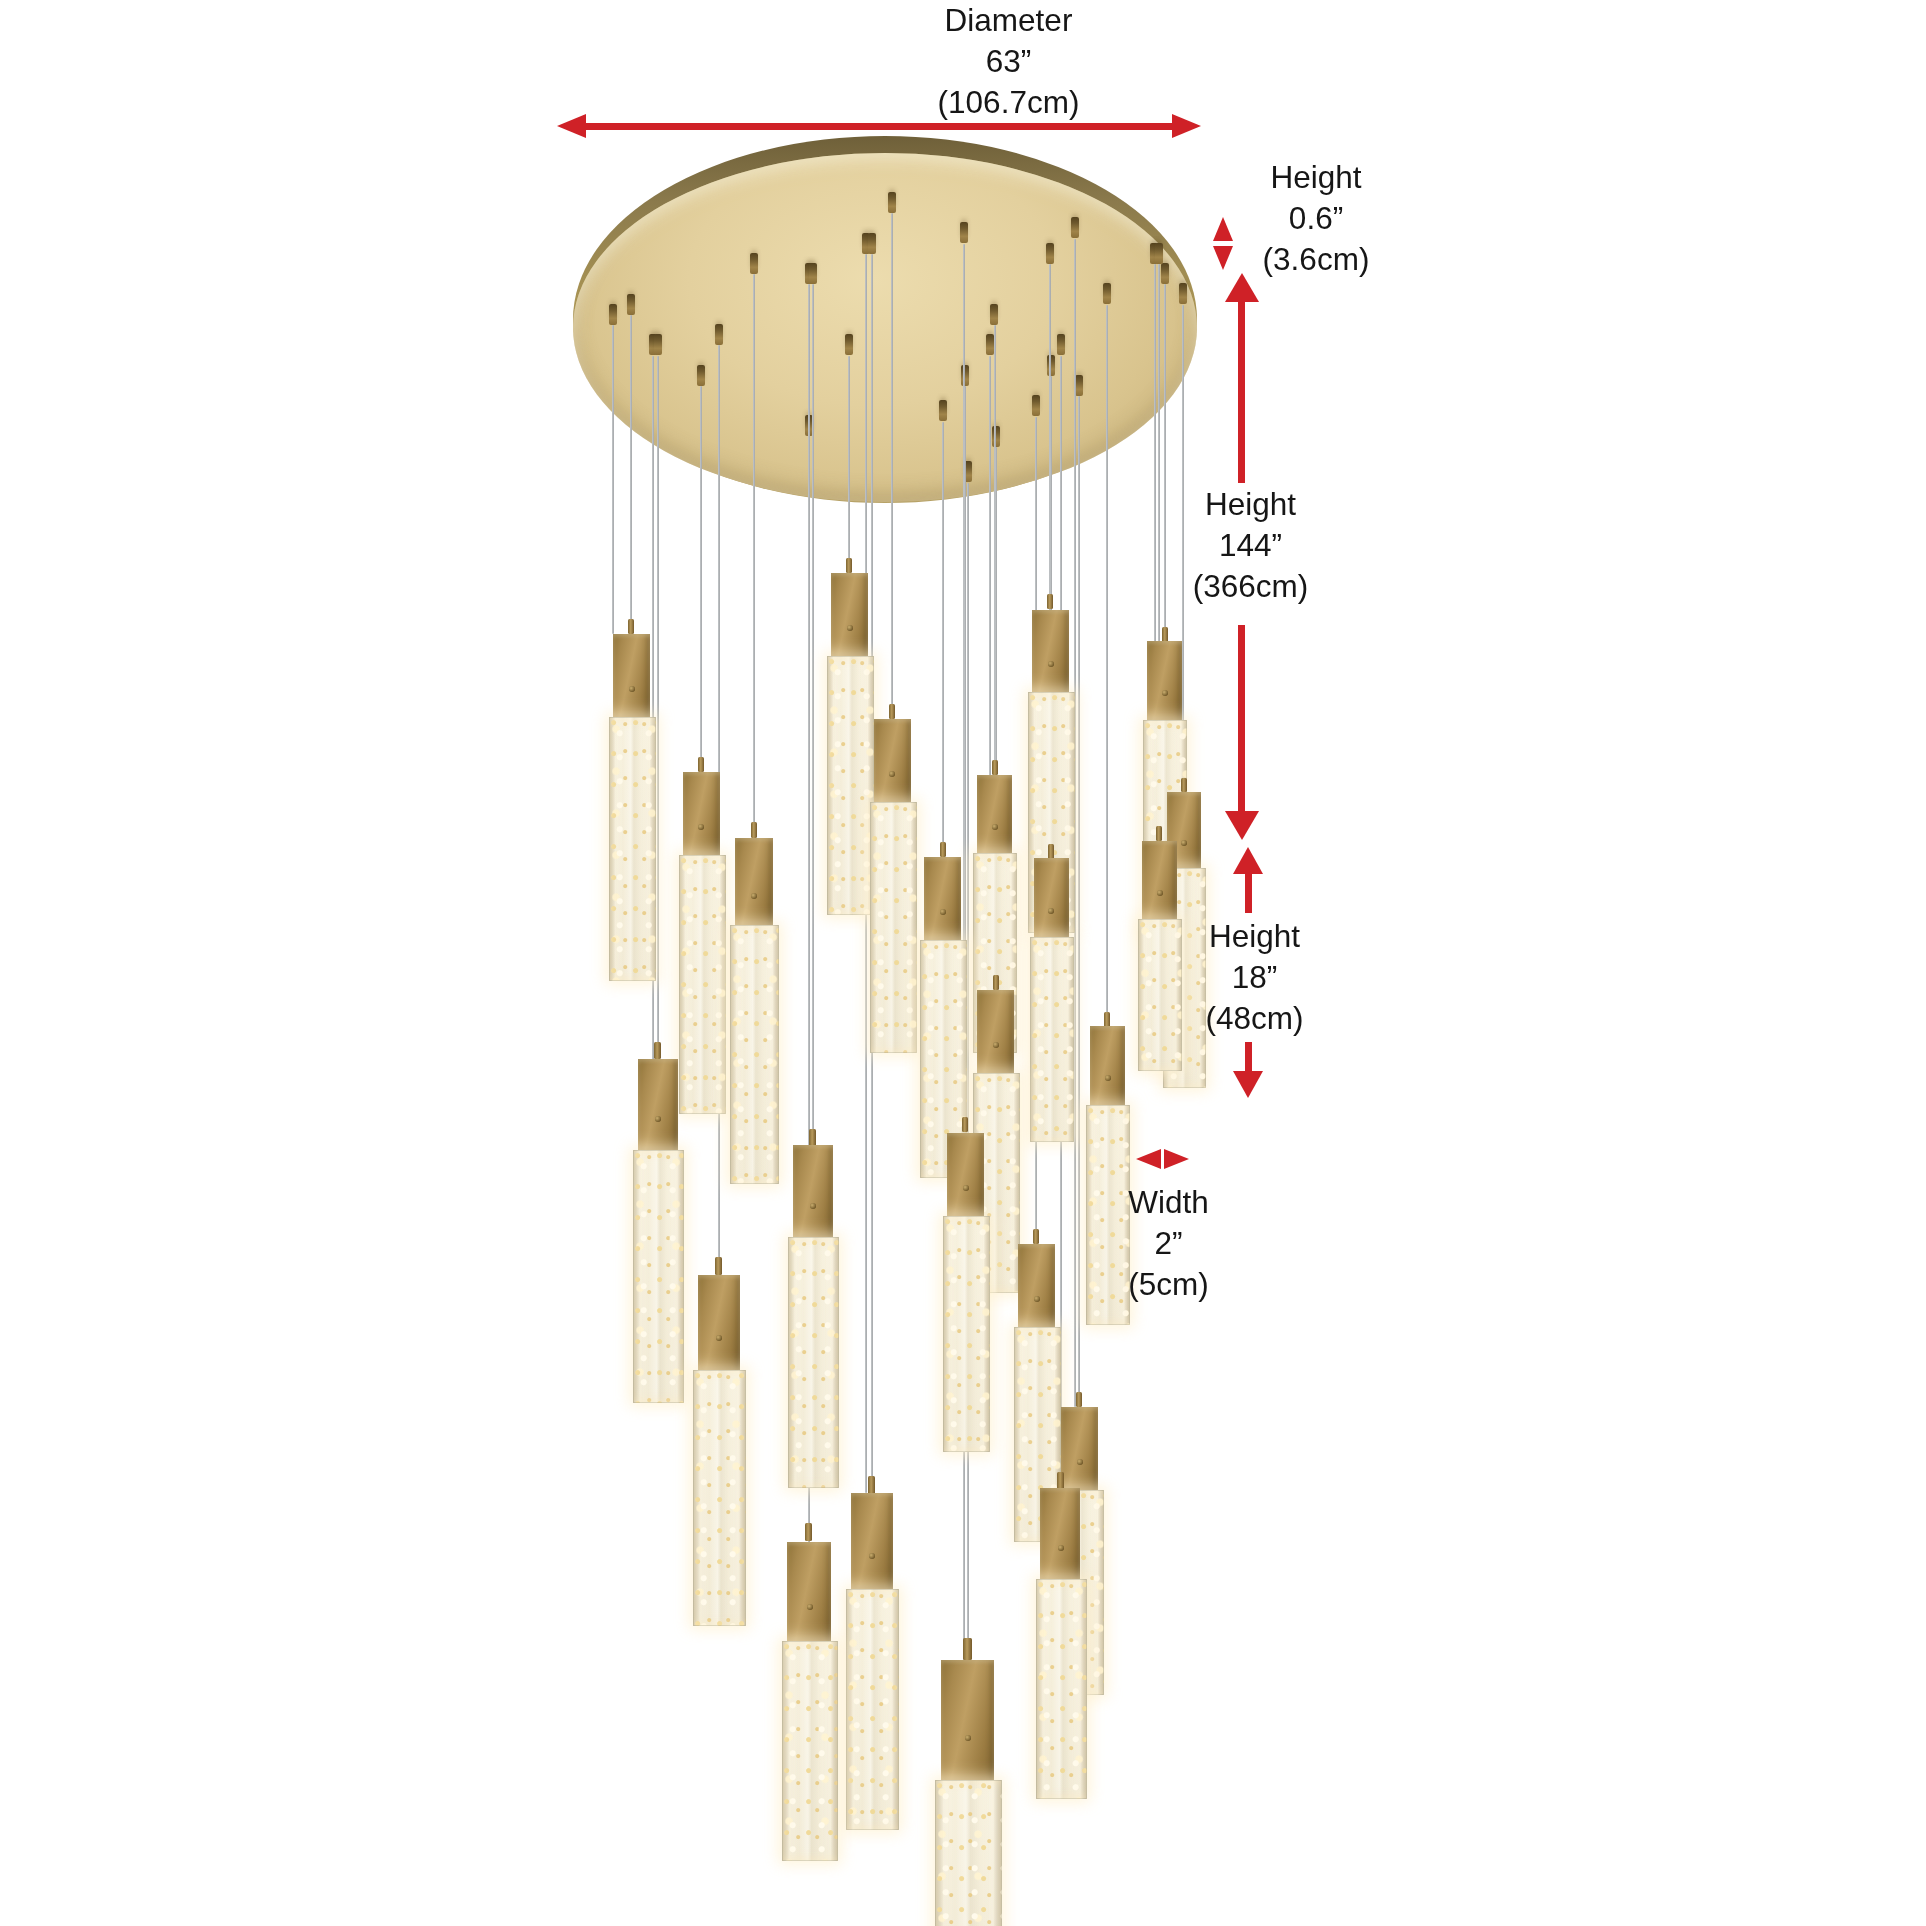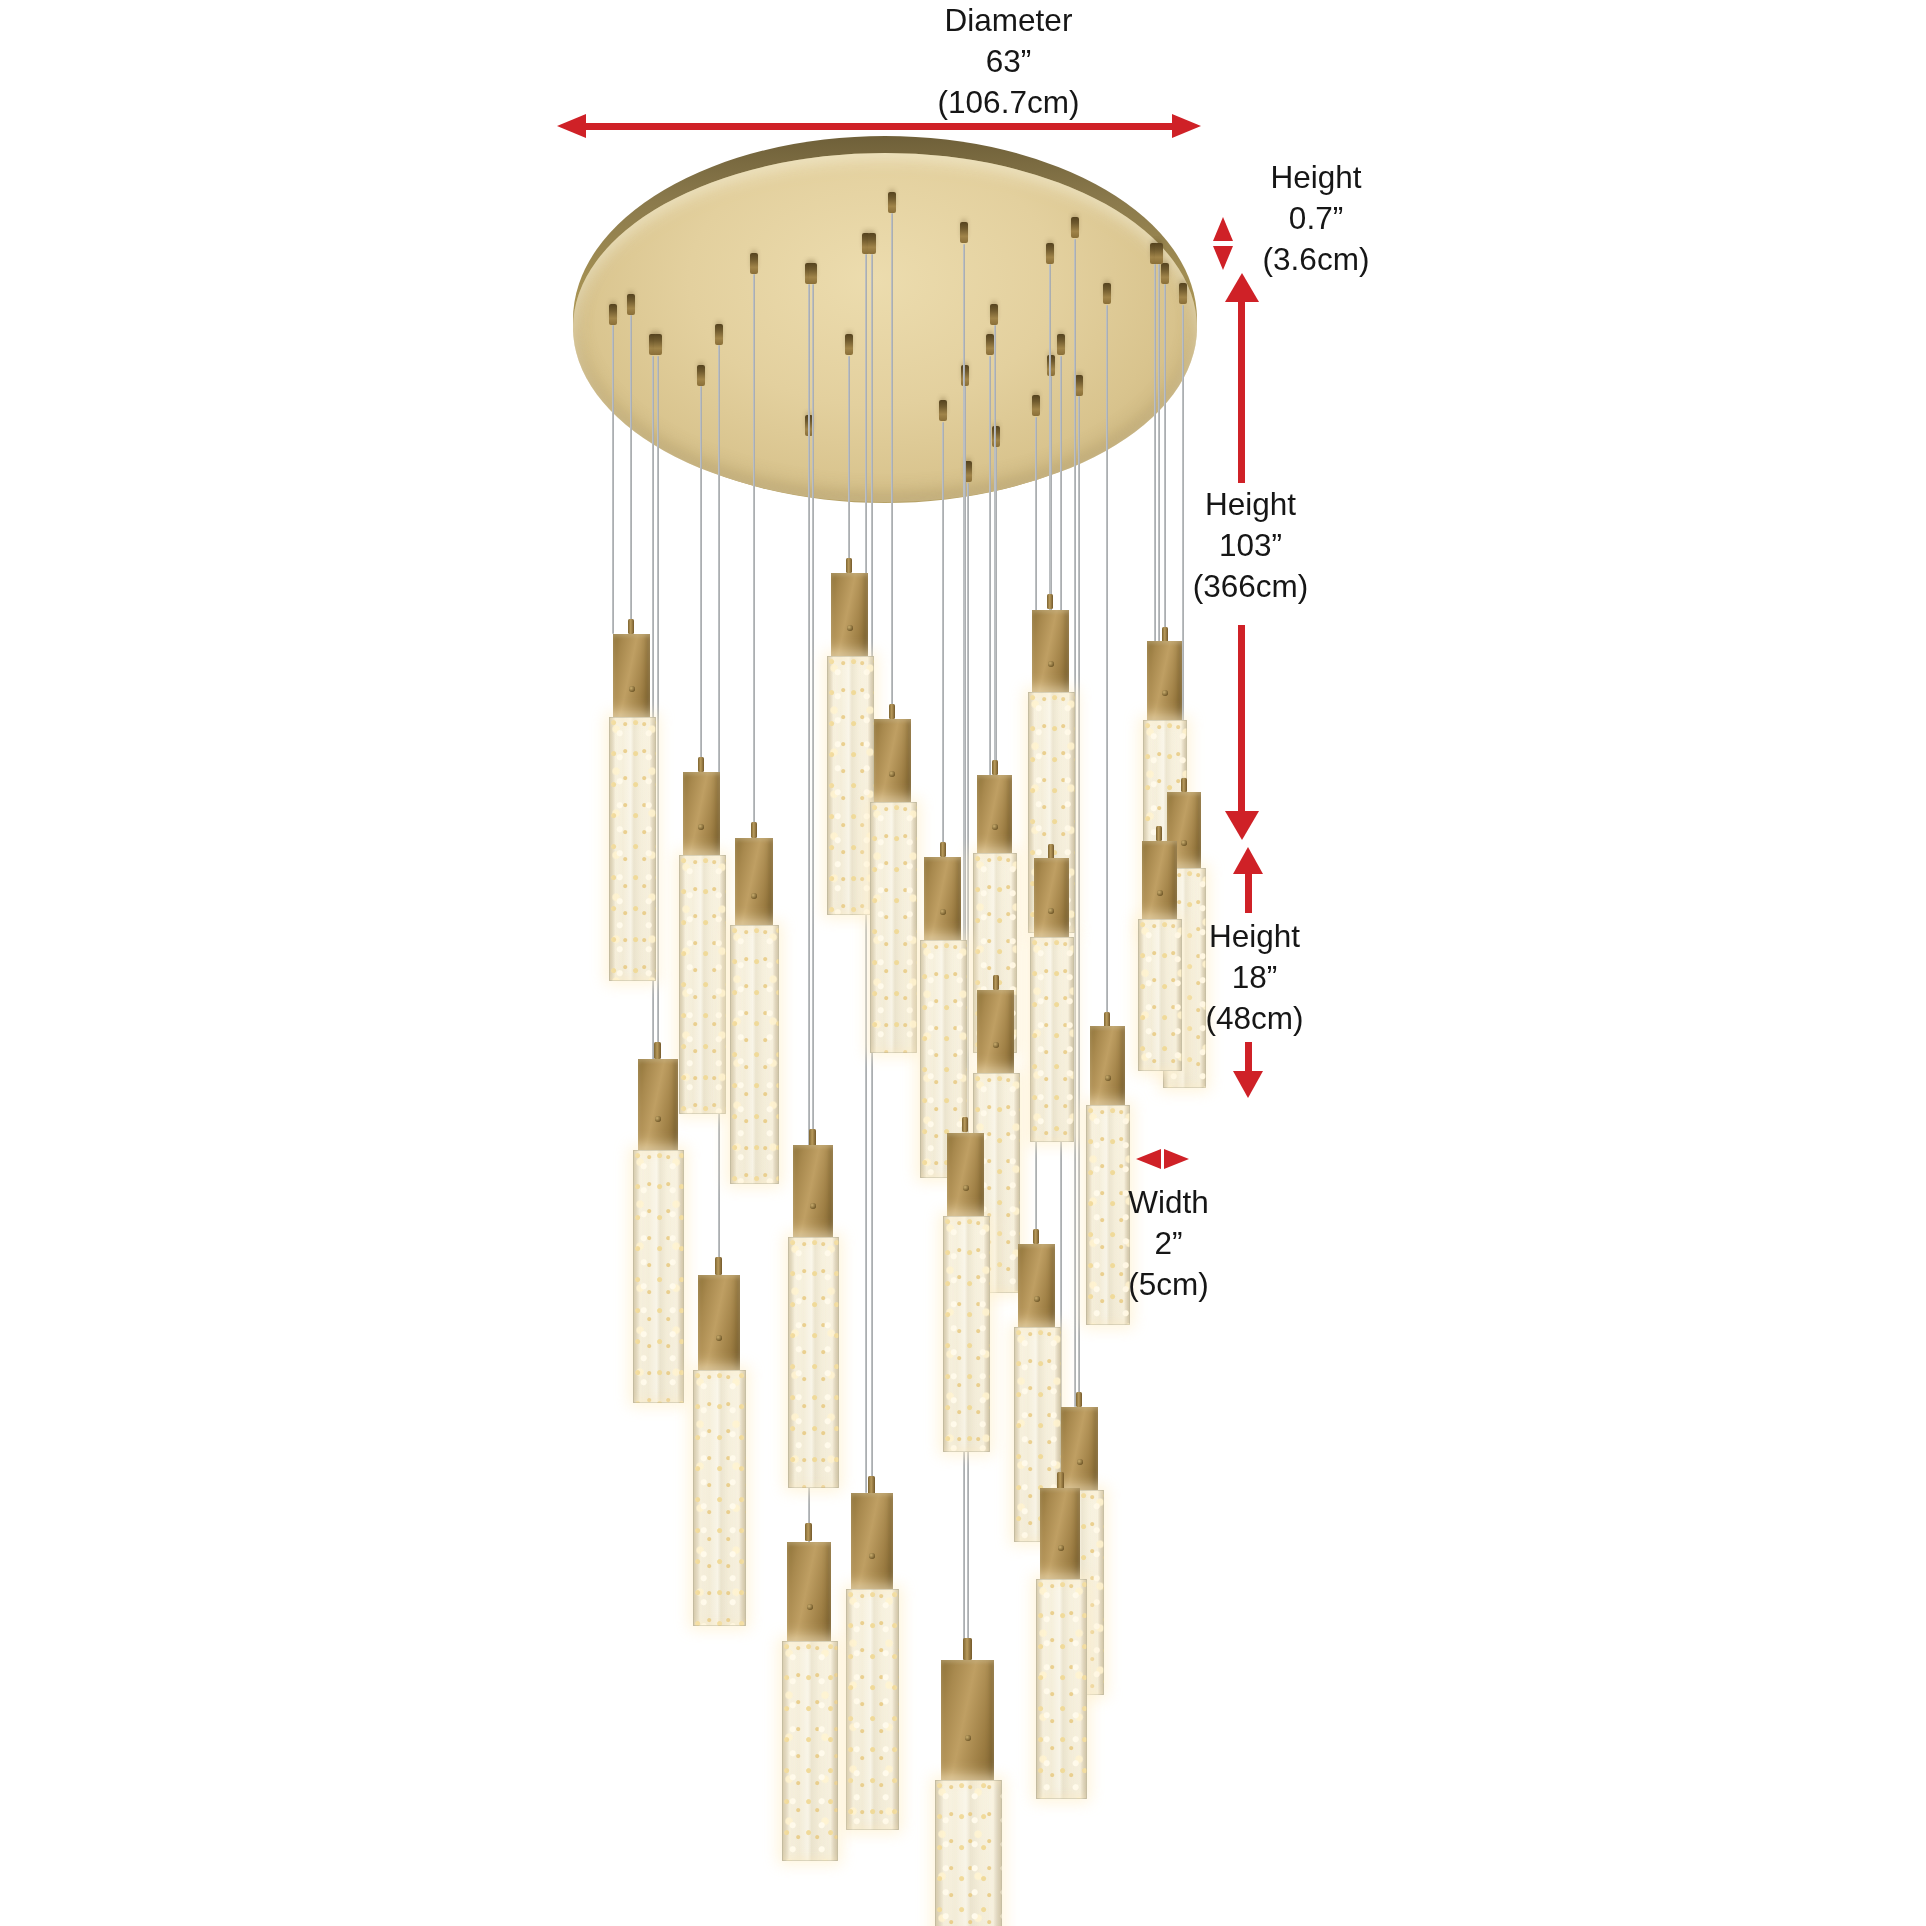--- a/index.html
+++ b/index.html
@@ -233,31 +233,31 @@
   <span class="dim-line">Diameter</span>
   <span class="dim-line">63”</span>
   <span class="dim-line">(106.7cm)</span>
 </div>
 <div class="shaft-h" style="left:585px;top:123px;width:588px;"></div>
 <div class="tri left" style="left:557px;top:114px;"></div>
 <div class="tri right" style="left:1172px;top:114px;"></div>
 
 <div class="dim-block" style="left:1174px;top:157px;width:284px;">
   <span class="dim-line">Height</span>
-  <span class="dim-line">0.7”</span>
+  <span class="dim-line">0.6”</span>
   <span class="dim-line">(3.6cm)</span>
 </div>
 <div class="tri up-sm" style="left:1213px;top:217px;"></div>
 <div class="tri down-sm" style="left:1213px;top:246px;"></div>
 
 <div class="tri up-big" style="left:1225px;top:273px;"></div>
 <div class="shaft-v" style="left:1238px;top:302px;height:181px;"></div>
 <div class="dim-block" style="left:1098px;top:484px;width:305px;">
   <span class="dim-line">Height</span>
-  <span class="dim-line">103”</span>
+  <span class="dim-line">144”</span>
   <span class="dim-line">(366cm)</span>
 </div>
 <div class="shaft-v" style="left:1238px;top:625px;height:186px;"></div>
 <div class="tri down-big" style="left:1225px;top:811px;"></div>
 
 <div class="tri up-med" style="left:1233px;top:847px;"></div>
 <div class="shaft-v" style="left:1245px;top:874px;height:39px;"></div>
 <div class="dim-block" style="left:1102px;top:916px;width:305px;">
   <span class="dim-line">Height</span>
   <span class="dim-line">18”</span>

